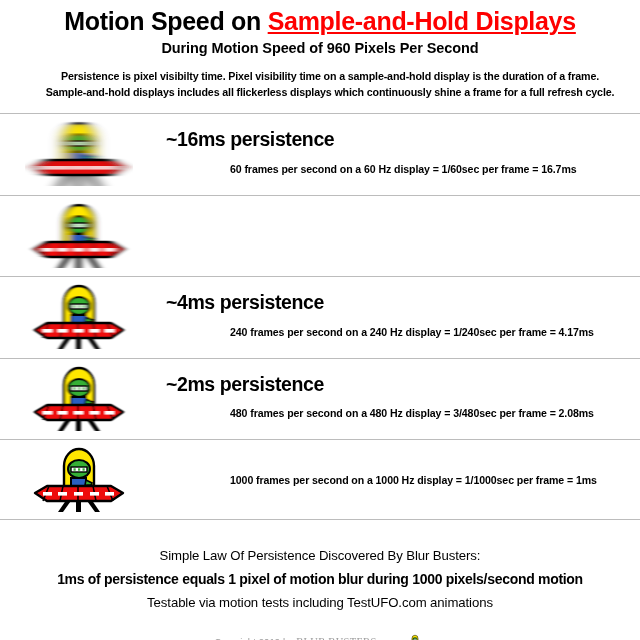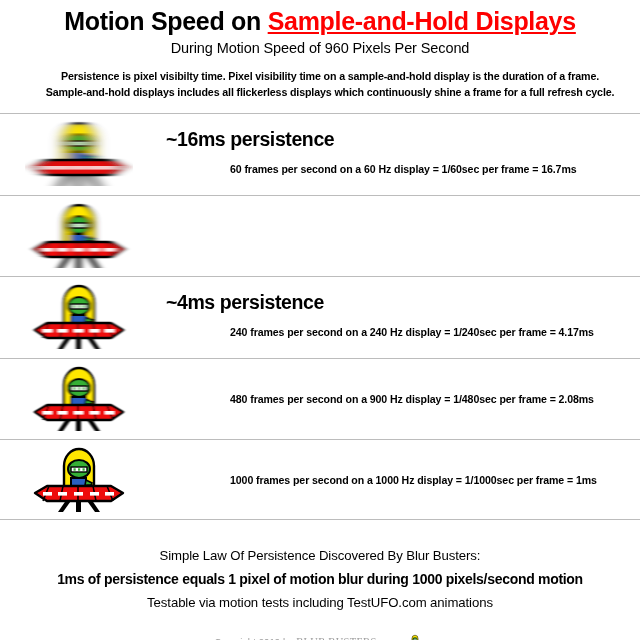--- a/index.html
+++ b/index.html
@@ -30,21 +30,21 @@
   }
   .title .t-black { color: #000000; }
   .title .t-red {
     color: #fe0000;
     text-decoration: underline;
     text-decoration-thickness: 2px;
     text-underline-offset: 2px;
   }
   .subtitle {
     font-size: 14.5px;
-    font-weight: normal;
+    font-weight: bold;
     color: #000000;
     margin-top: 5px;
     letter-spacing: -0.1px;
   }
   .blurb {
     margin-top: 13px;
     font-size: 10.7px;
     font-weight: bold;
     line-height: 1.47;
     letter-spacing: -0.15px;
@@ -363,21 +363,22 @@
         <rect x="33" y="48" width="9" height="3.6"></rect>
         <rect x="49" y="48" width="9" height="3.6"></rect>
         <rect x="65" y="48" width="9" height="3.6"></rect>
         <rect x="80" y="48" width="9" height="3.6"></rect>
       </g>
     </g>
   </svg>
         </div>
       </div>
       <div class="row-body">
-        <div class="row-detail">480 frames per second on a 900 Hz display = 1/480sec per frame = 2.08ms</div>
+        <div class="row-heading">~2ms persistence</div>
+        <div class="row-detail">480 frames per second on a 480 Hz display = 3/480sec per frame = 2.08ms</div>
       </div>
     </div>
     <div class="row">
       <div class="row-ufo">
         <div class="ufo-wrap">
   <svg width="108" height="72" viewBox="0 0 108 72" xmlns="http://www.w3.org/2000/svg">
     <defs>
       <filter id="mb4" x="-40%" y="-20%" width="180%" height="140%">
         <feGaussianBlur stdDeviation="0.40 0"></feGaussianBlur>
       </filter>

